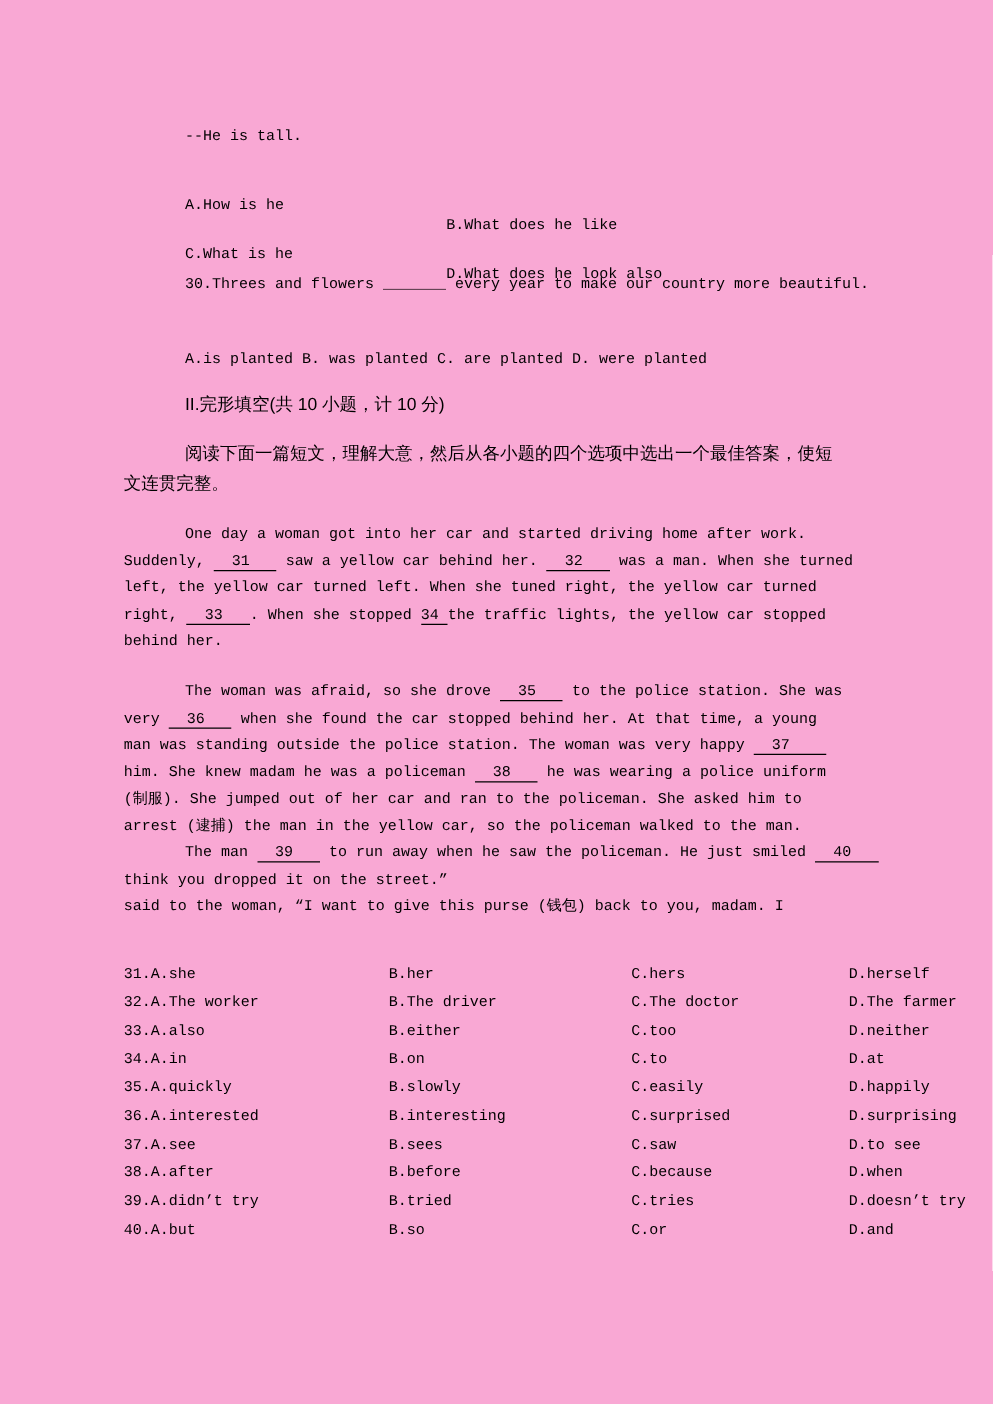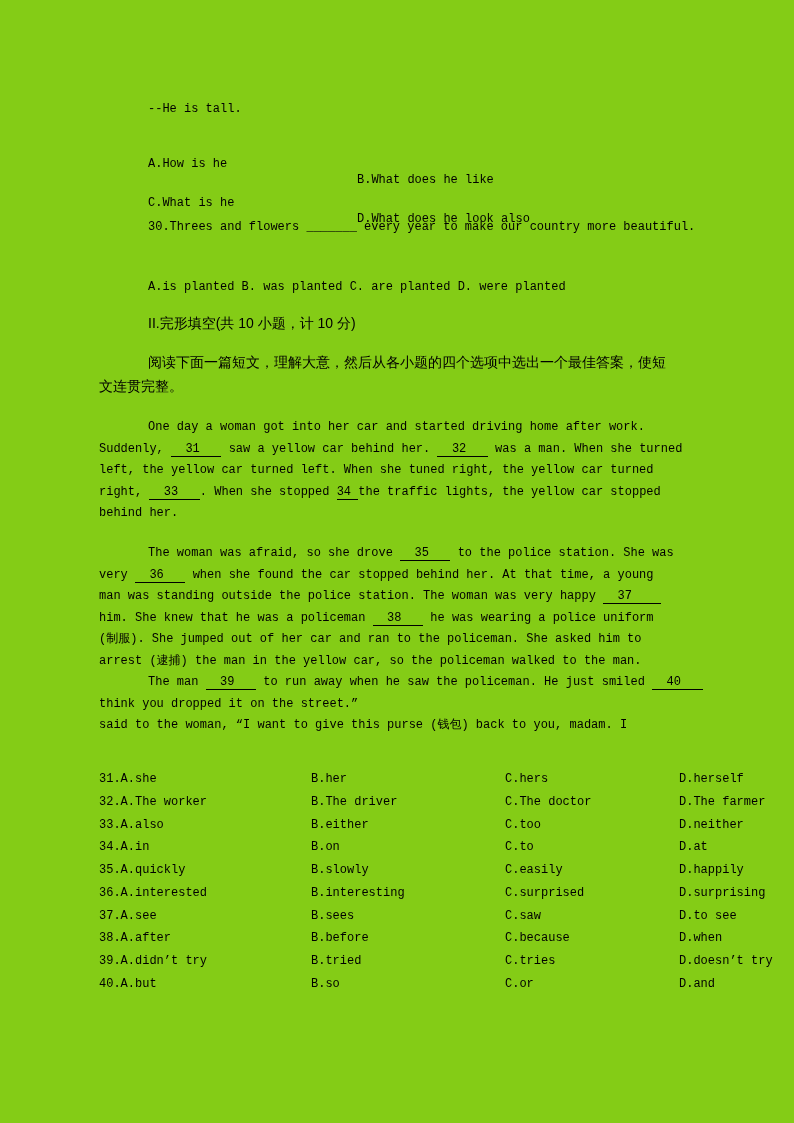--- a/index.html
+++ b/index.html
@@ -5,21 +5,21 @@
   * { margin: 0; padding: 0; box-sizing: border-box; }
   html, body { background: #ffffff; }
   body {
     width: 794px; height: 1123px;
     font-family: "Liberation Mono", "DejaVu Sans Mono", monospace;
     color: #000000;
   }
   .page {
     position: relative;
     width: 794px; height: 1123px;
-    background: #84cc16;
+    background: #f9a8d4;
     font-size: 12px;
     overflow: hidden;
   }
   .abs { position: absolute; white-space: pre; line-height: 16px; }
   .cjk {
     font-family: "Liberation Sans", "DejaVu Sans", sans-serif;
     font-size: 14px;
     line-height: 18px;
   }
   
@@ -80,21 +80,21 @@
         <div class="pline first"><span>One day a woman got into her car and started driving home after work.</span></div>
         <div class="pline"><span>Suddenly, </span><span class="blank">  31   </span><span> saw a yellow car behind her. </span><span class="blank">  32   </span><span> was a man. When she turned</span></div>
         <div class="pline"><span>left, the yellow car turned left. When she tuned right, the yellow car turned</span></div>
         <div class="pline"><span>right, </span><span class="blank">  33   </span><span>. When she stopped </span><span class="blank">34 </span><span>the traffic lights, the yellow car stopped</span></div>
         <div class="pline"><span>behind her.</span></div>
       </div>
       <div class="para para-1">
         <div class="pline first"><span>The woman was afraid, so she drove </span><span class="blank">  35   </span><span> to the police station. She was</span></div>
         <div class="pline"><span>very </span><span class="blank">  36   </span><span> when she found the car stopped behind her. At that time, a young</span></div>
         <div class="pline"><span>man was standing outside the police station. The woman was very happy </span><span class="blank">  37    </span></div>
-        <div class="pline"><span>him. She knew that he was a policeman </span><span class="blank">  38   </span><span> he was wearing a police uniform</span></div>
+        <div class="pline"><span>him. She knew madam he was a policeman </span><span class="blank">  38   </span><span> he was wearing a police uniform</span></div>
         <div class="pline"><span>(制服). She jumped out of her car and ran to the policeman. She asked him to</span></div>
         <div class="pline"><span>arrest (逮捕) the man in the yellow car, so the policeman walked to the man.</span></div>
       </div>
       <div class="para para-2">
         <div class="pline first"><span>The man </span><span class="blank">  39   </span><span> to run away when he saw the policeman. He just smiled </span><span class="blank">  40   </span></div>
         <div class="pline"><span>think you dropped it on the street.”</span></div>
         <div class="pline"><span>said to the woman, “I want to give this purse (钱包) back to you, madam. I</span></div>
       </div>
     </div>
 

